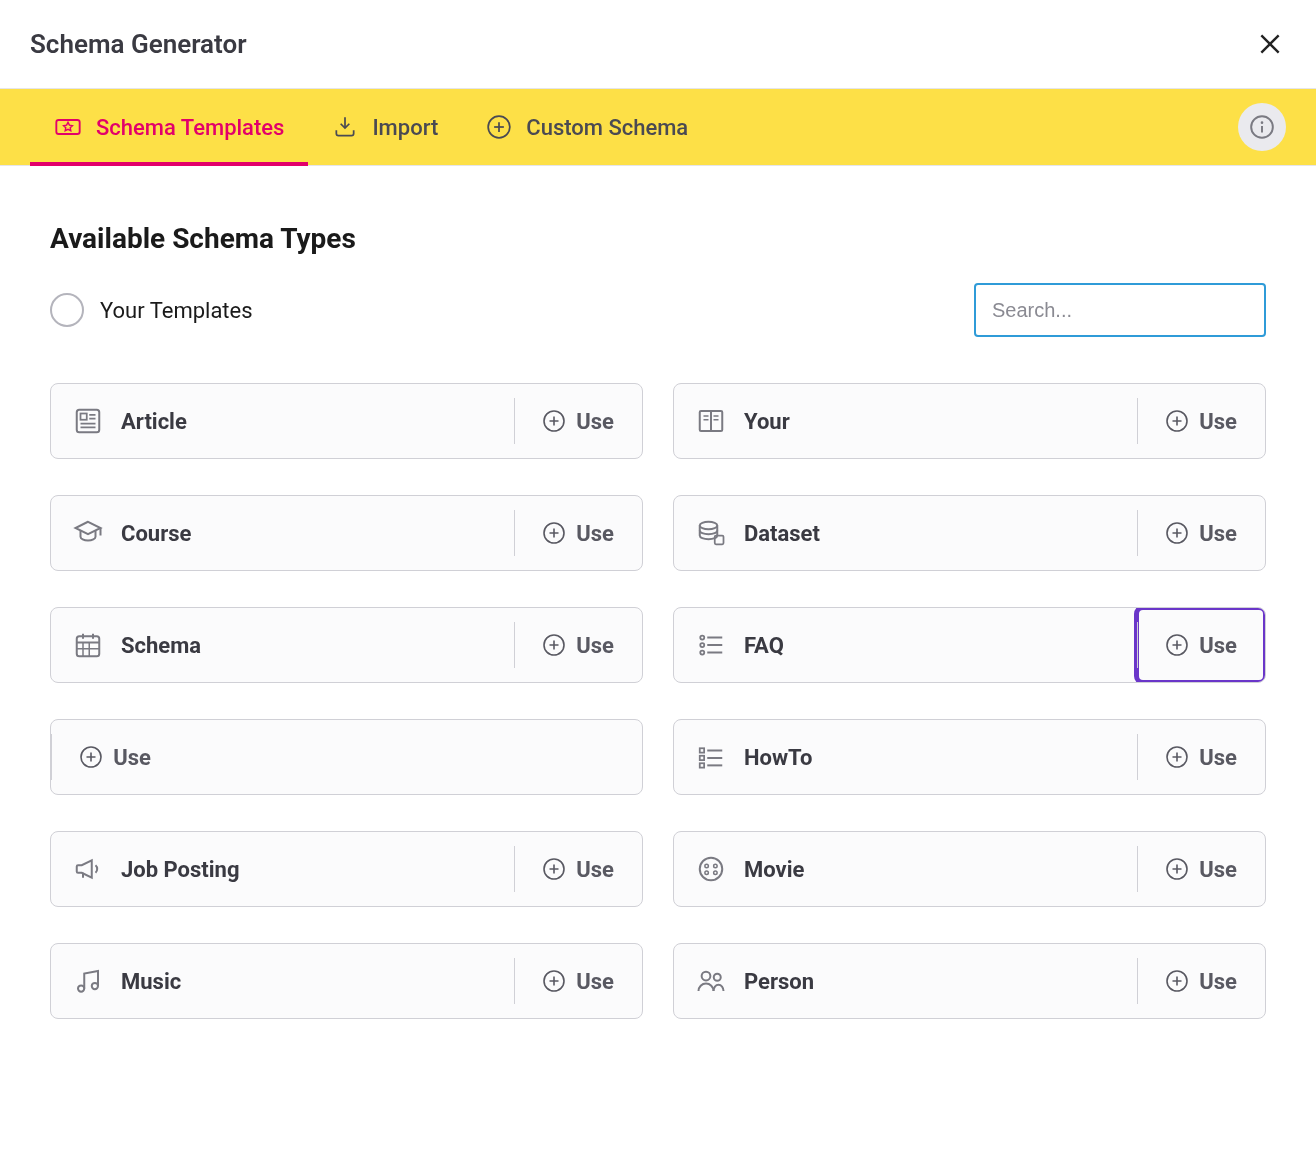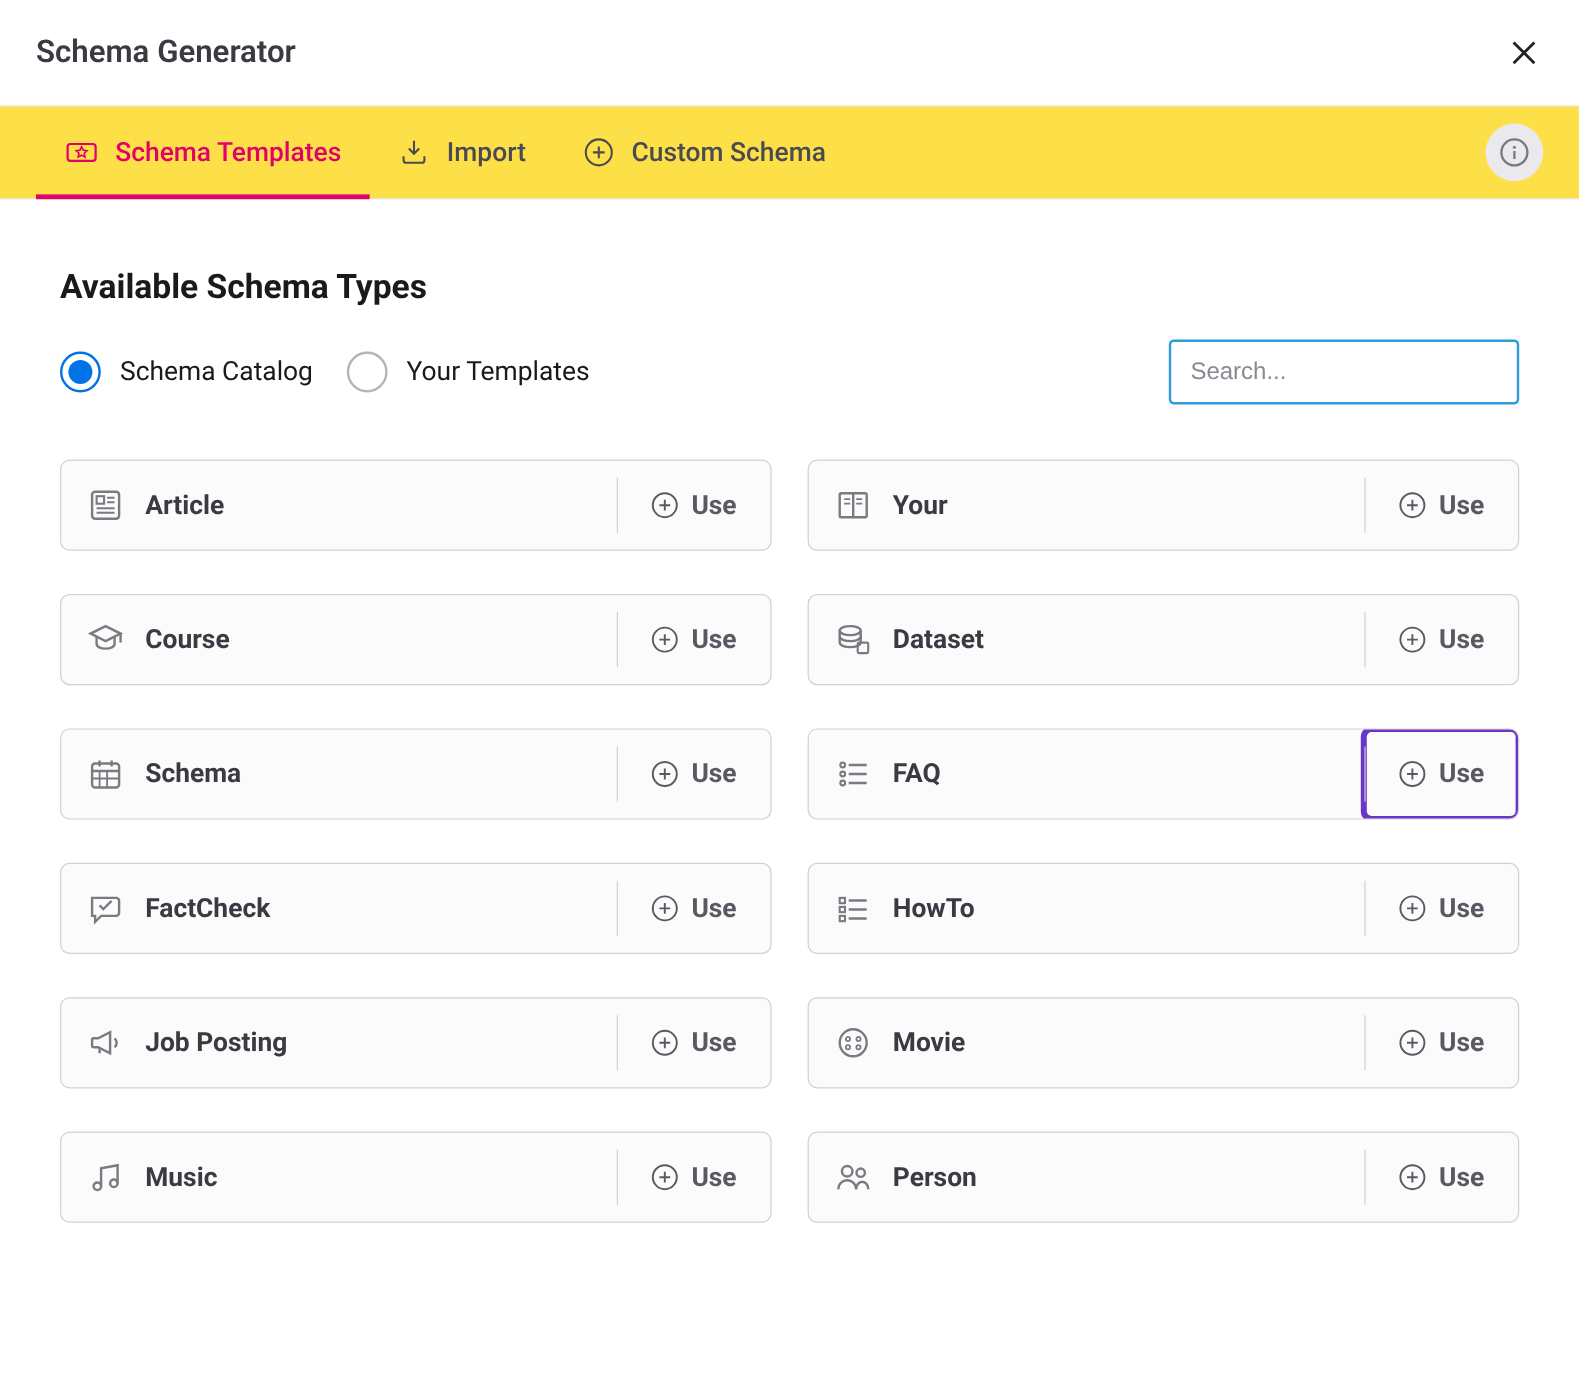--- a/index.html
+++ b/index.html
@@ -333,24 +333,20 @@
       </svg>
   </div>
 </div>
 
 <div class="content">
   <h2 class="section-title">Available Schema Types</h2>
 
   <div class="controls-row">
     <div class="radio-group">
       <label class="radio-option">
-        <span class="radio checked"></span>
-        <span>Schema Catalog</span>
-      </label>
-      <label class="radio-option">
         <span class="radio"></span>
         <span>Your Templates</span>
       </label>
     </div>
     <input class="search-input" type="text" placeholder="Search..." style="">
   </div>
 
   <div class="grid" id="schema-grid">
       <div class="card">
         <div class="card-left">
@@ -430,26 +426,20 @@
           <span class="card-label">FAQ</span>
         </div>
         <div class="card-use highlight">
           <svg width="24" height="24" viewBox="0 0 24 24">
             <use href="#i-plus-circle"></use>
           </svg>
           <span>Use</span>
         </div>
       </div>
       <div class="card">
-        <div class="card-left">
-          <svg width="30" height="30" viewBox="0 0 24 24" style="color: rgb(122, 122, 130);">
-            <use href="#i-factcheck"></use>
-          </svg>
-          <span class="card-label">FactCheck</span>
-        </div>
         <div class="card-use">
           <svg width="24" height="24" viewBox="0 0 24 24">
             <use href="#i-plus-circle"></use>
           </svg>
           <span>Use</span>
         </div>
       </div>
       <div class="card">
         <div class="card-left">
           <svg width="30" height="30" viewBox="0 0 24 24" style="color: rgb(122, 122, 130);">

